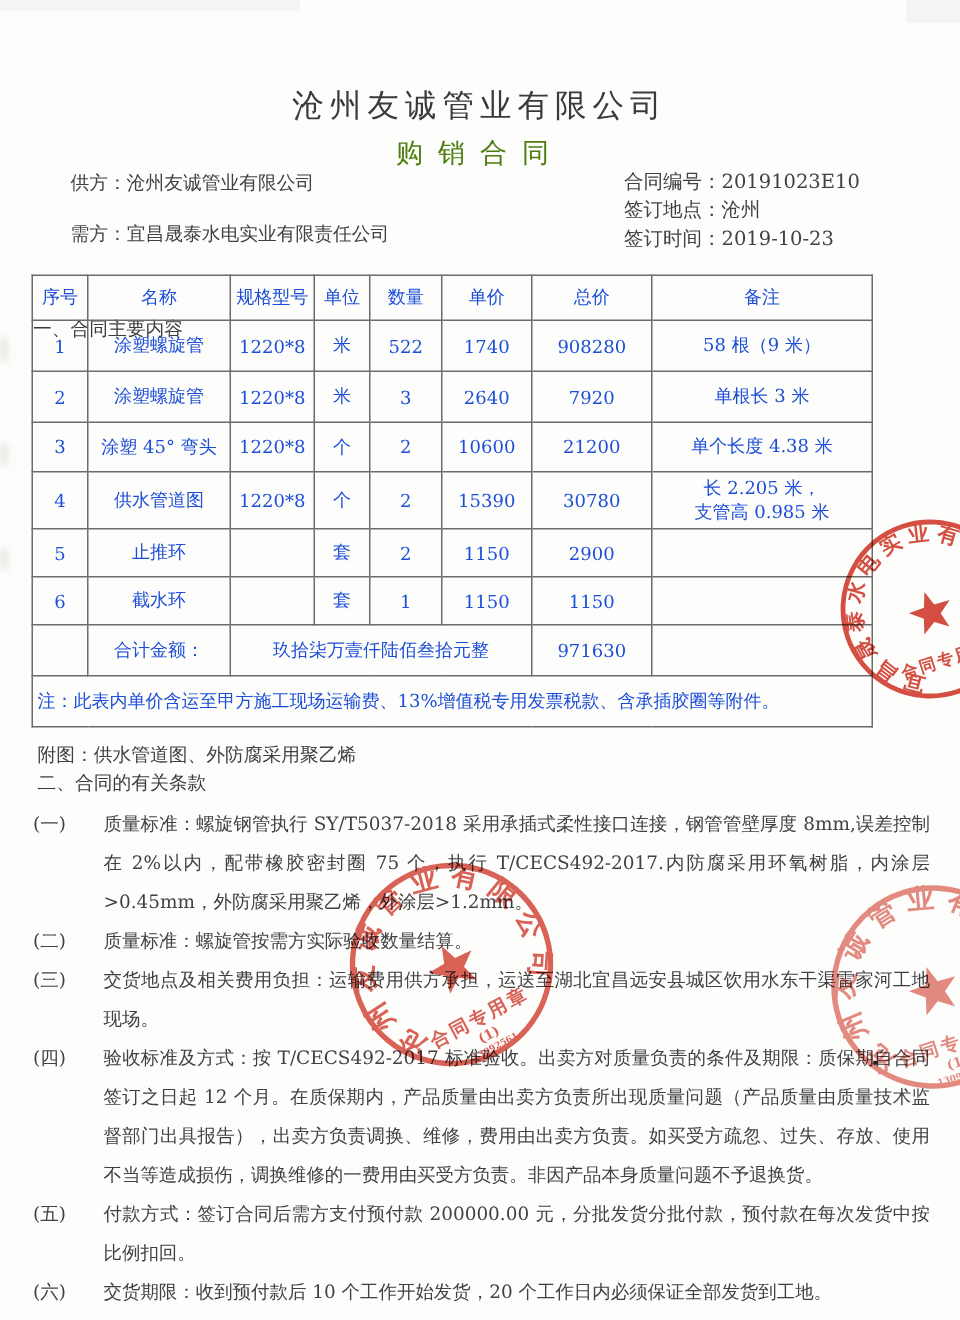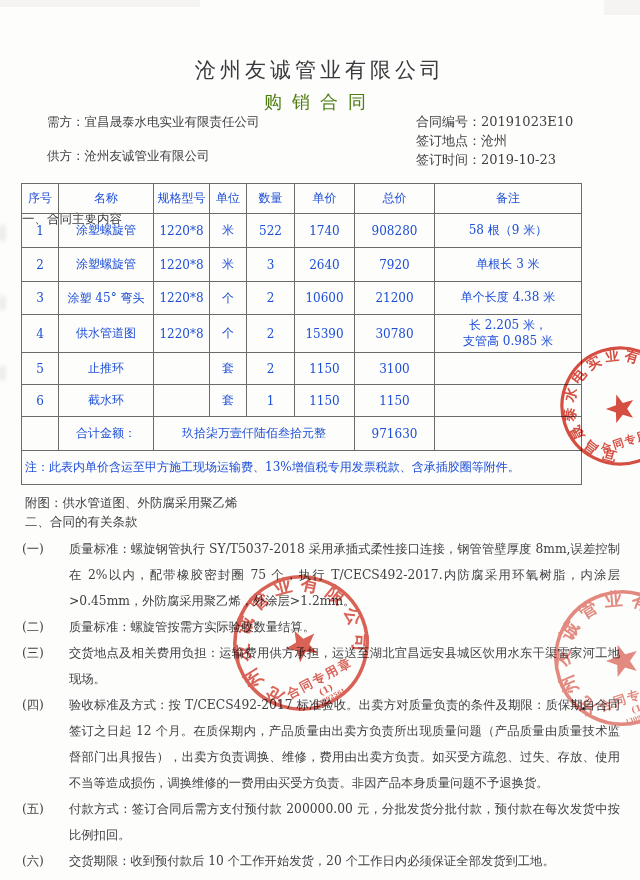--- a/index.html
+++ b/index.html
@@ -52,22 +52,22 @@
   <div class="topstrip" style="left:604px;top:0;width:36px;height:15px;"></div>
   <div class="smudge" style="left:0;top:225px;width:5px;height:16px;"></div>
   <div class="smudge" style="left:0;top:296px;width:5px;height:14px;"></div>
   <div class="smudge" style="left:0;top:366px;width:5px;height:14px;"></div>
   <div class="speck"></div>
 
   <div class="doc-title">沧州友诚管业有限公司</div>
   <div class="doc-subtitle">购销合同</div>
 
   <div class="meta-left">
+    <div class="m-row"><span>供方：</span><span>沧州友诚管业有限公司</span></div>
     <div class="m-row"><span>需方：</span><span>宜昌晟泰水电实业有限责任公司</span></div>
-    <div class="m-row"><span>供方：</span><span>沧州友诚管业有限公司</span></div>
   </div>
 
   <div class="meta-right">
     <div><span>合同编号：</span><span>20191023E10</span></div>
     <div><span>签订地点：</span><span>沧州</span></div>
     <div><span>签订时间：</span><span>2019-10-23</span></div>
   </div>
 
   <div class="sec-heading" style="top:167px;margin-top:44px;">一、合同主要内容</div>
 
@@ -134,21 +134,21 @@
       <td class="col-remark">长 2.205 米，
 支管高 0.985 米</td>
     </tr>
     <tr style="height:32px">
       <td>5</td>
       <td>止推环</td>
       <td></td>
       <td>套</td>
       <td>2</td>
       <td>1150</td>
-      <td>3100</td>
+      <td>2900</td>
       <td class="col-remark"></td>
     </tr>
     <tr style="height:32px">
       <td>6</td>
       <td>截水环</td>
       <td></td>
       <td>套</td>
       <td>1</td>
       <td>1150</td>
       <td>1150</td>

